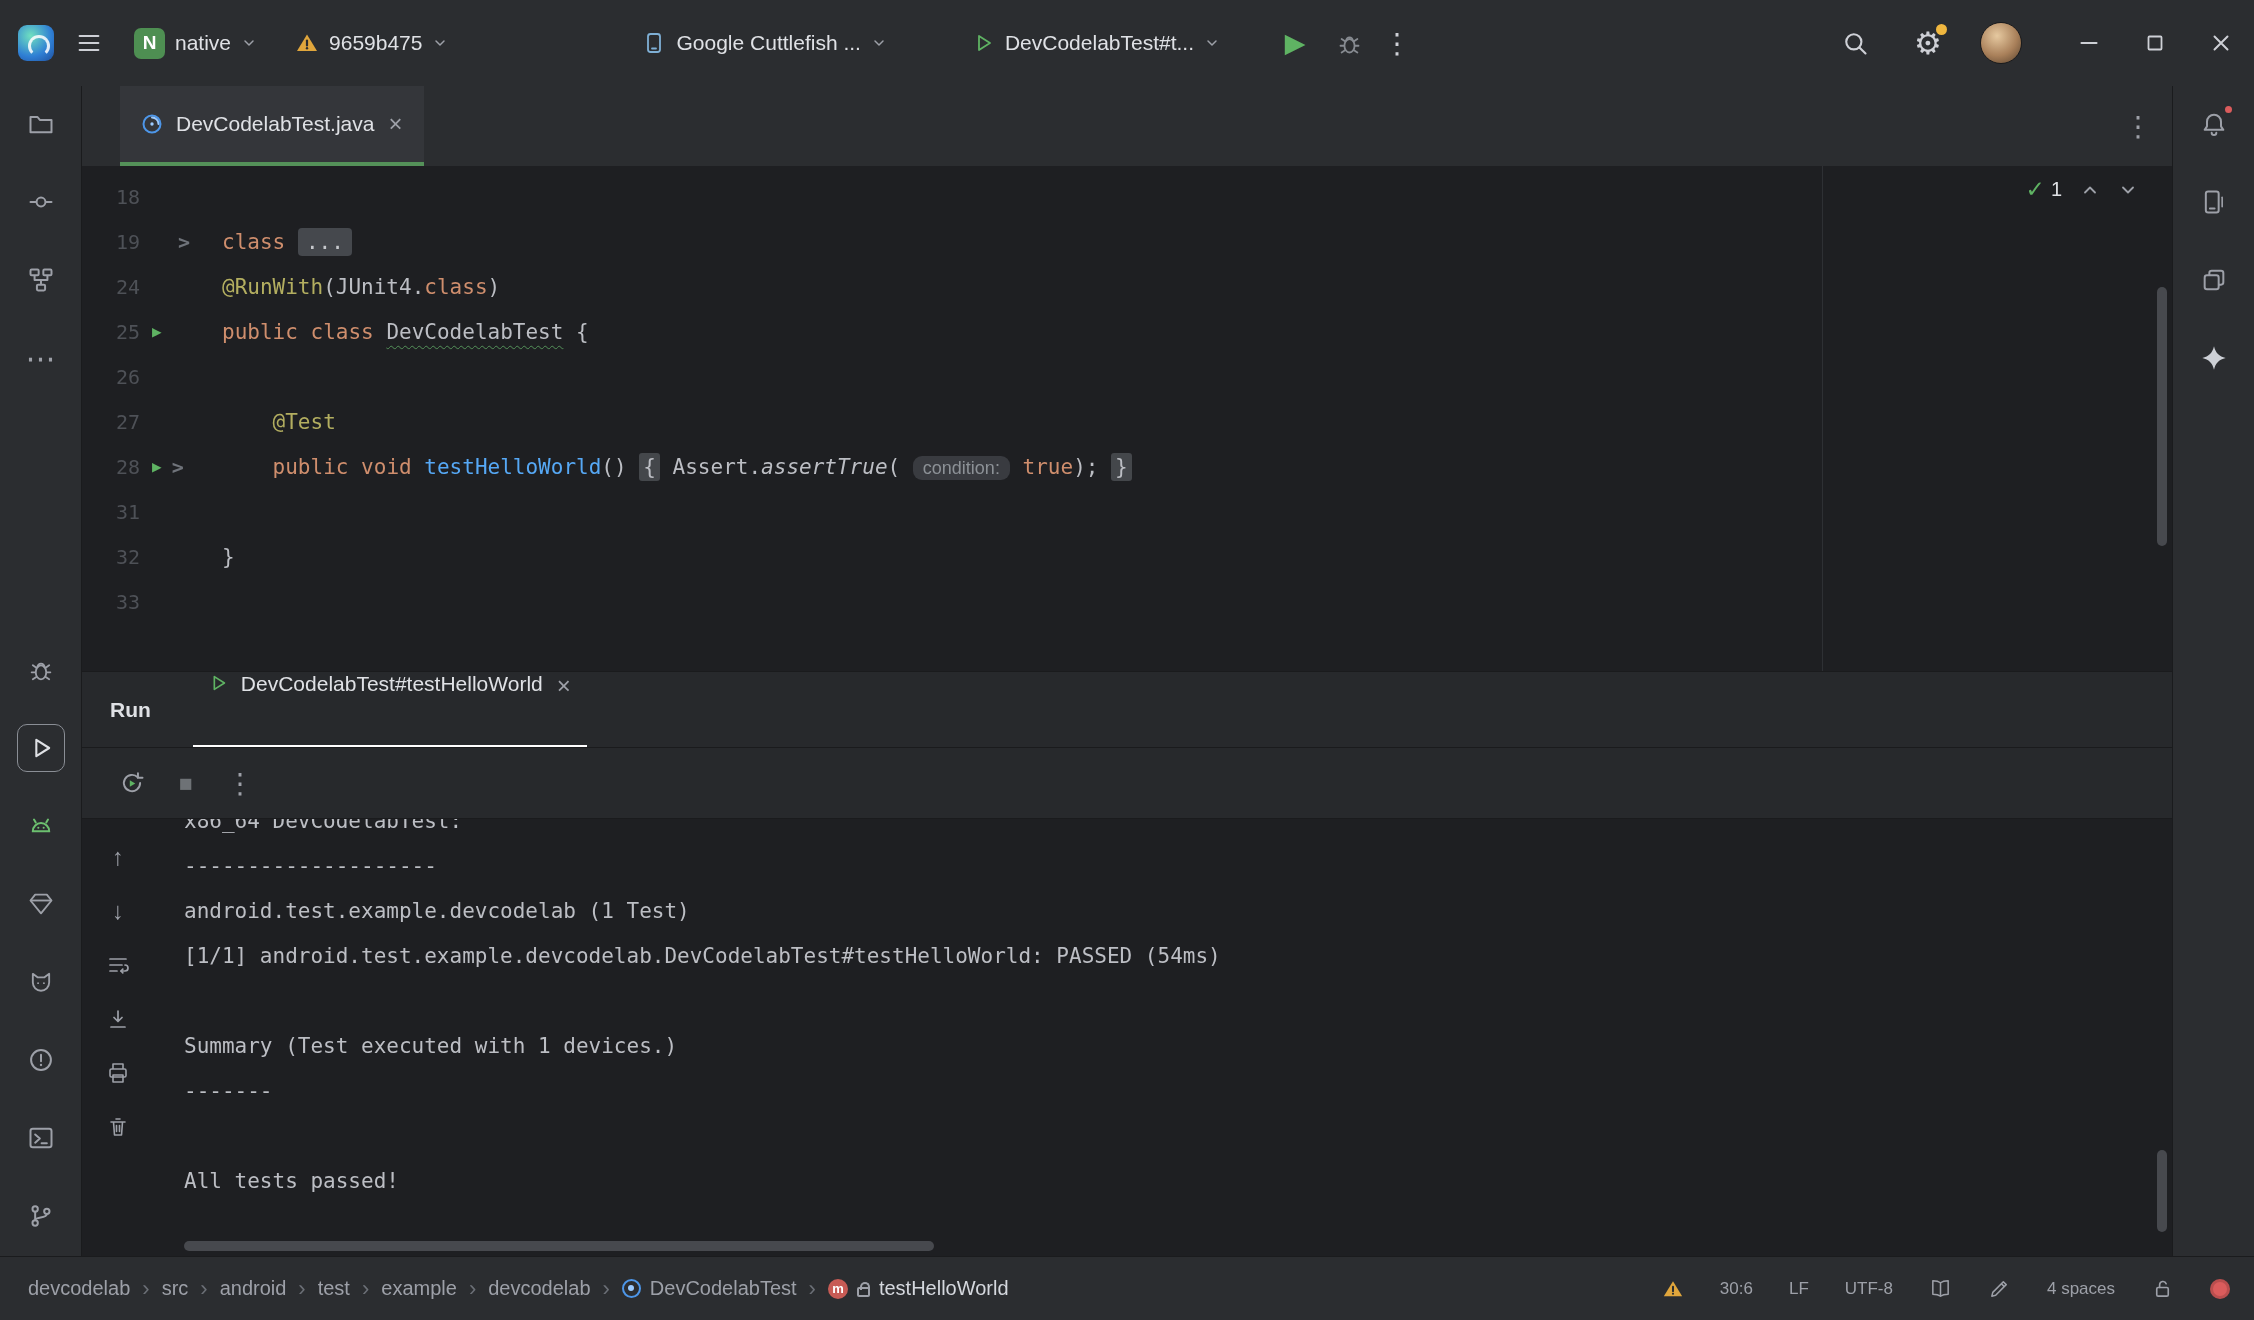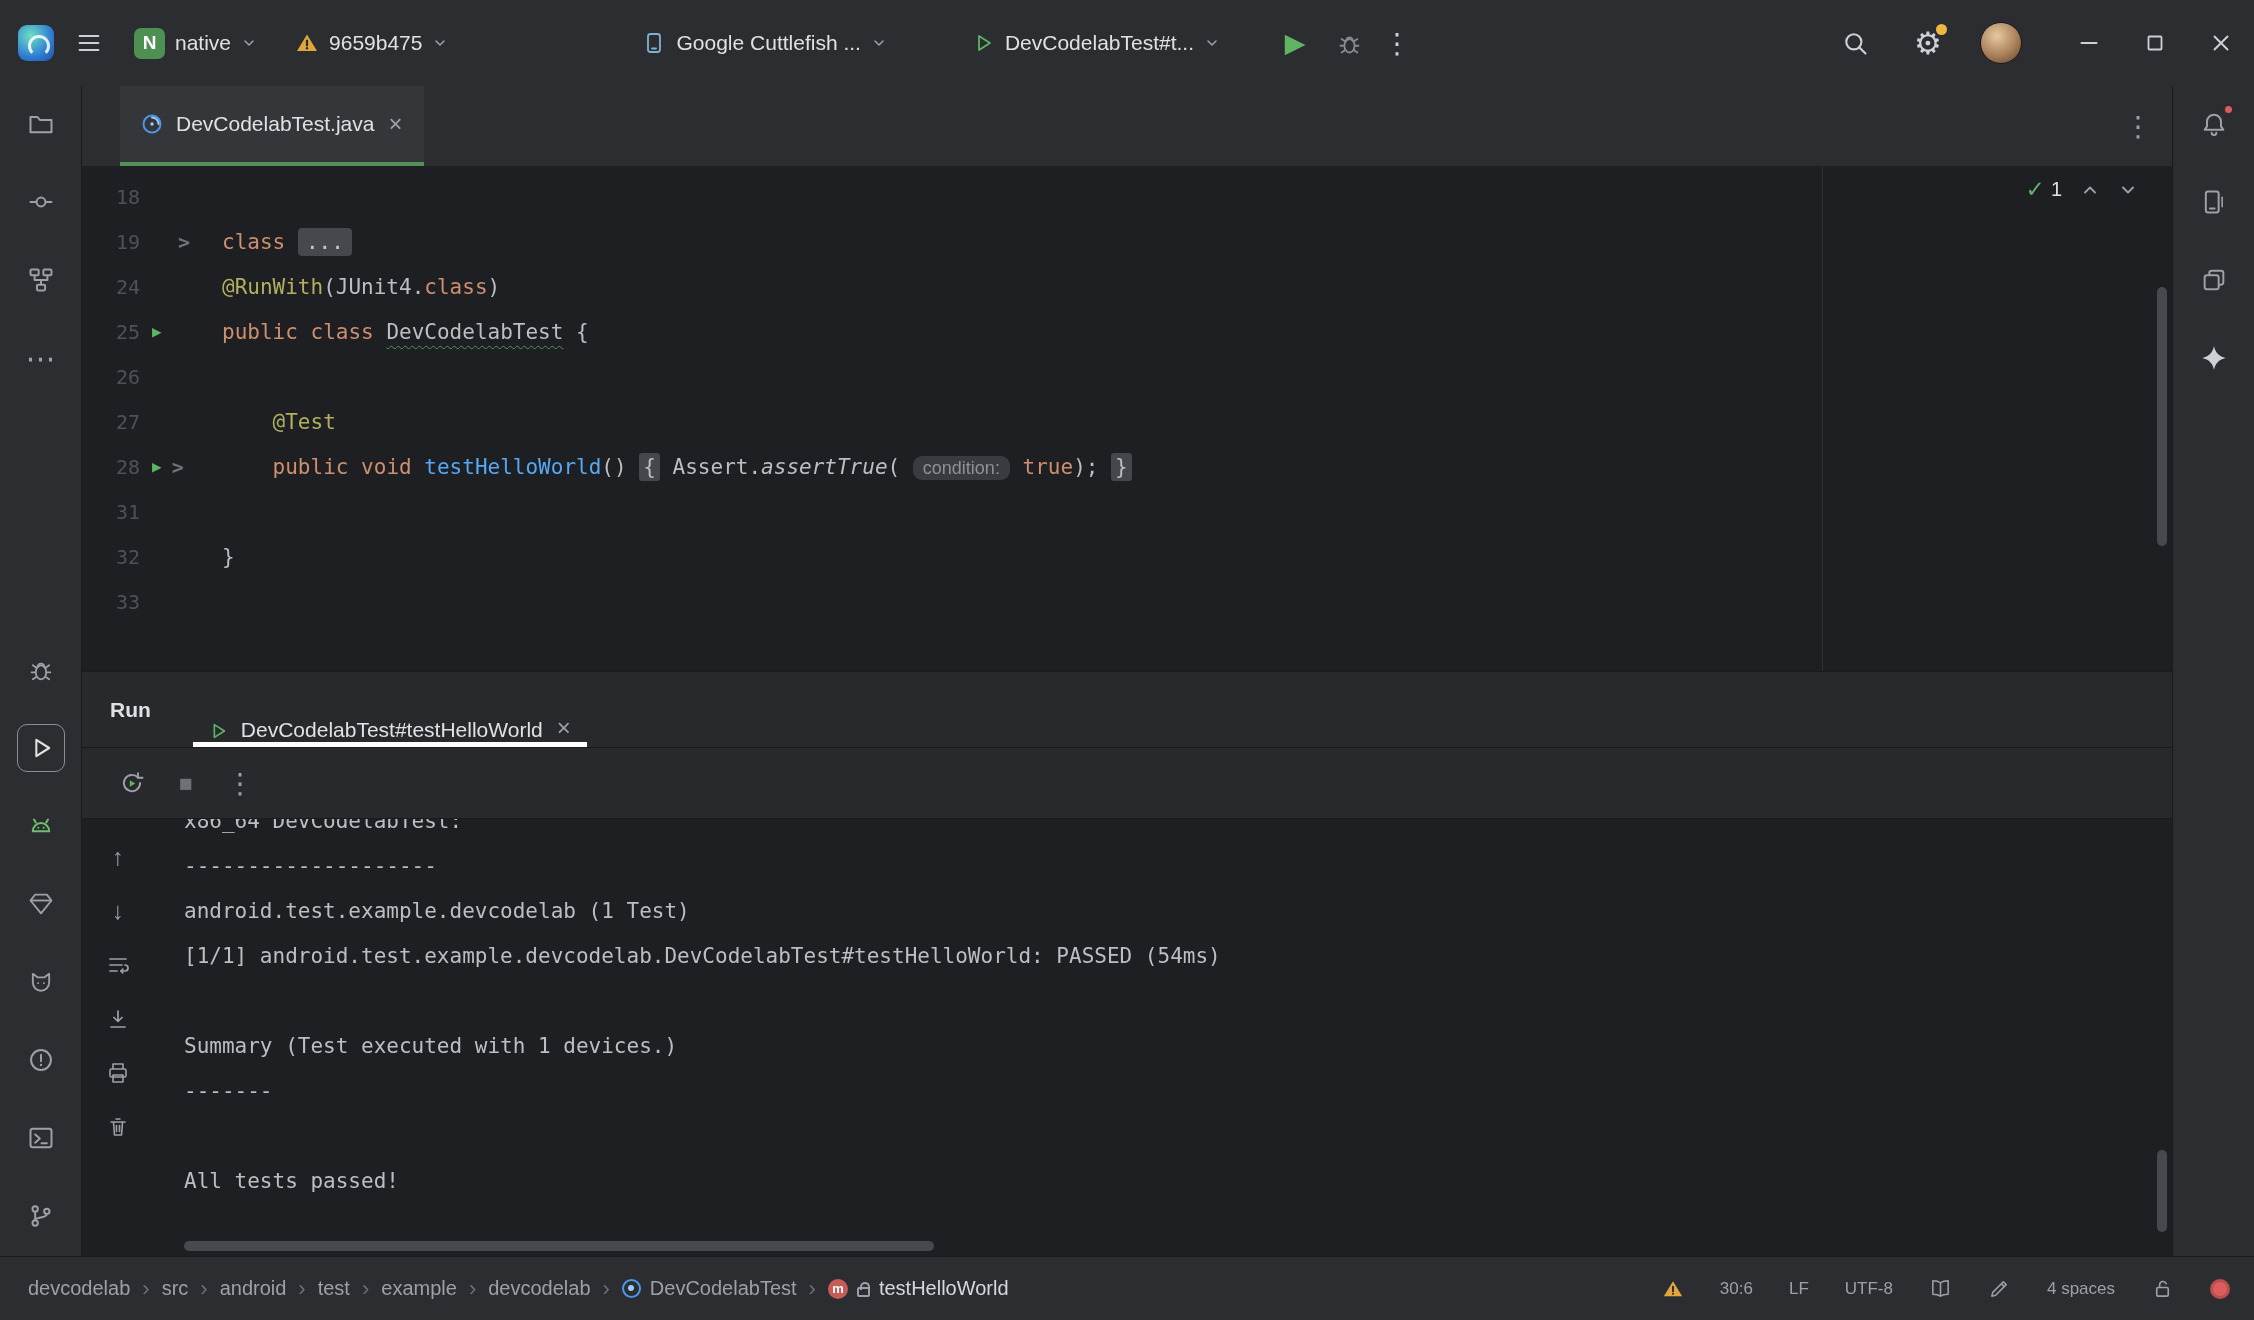--- a/index.html
+++ b/index.html
@@ -75,22 +75,22 @@
     font-family:"Liberation Sans","DejaVu Sans",sans-serif;}
   .insp-check{color:var(--green);font-size:23px;font-weight:bold;}
   .insp-count{color:var(--text);font-size:20px;}
   .scrollbar{position:absolute;border-radius:5px;background:#47494e;}
   .ed-vscroll{right:5px;top:121px;width:10px;height:259px;}
 
   
   .runpanel{height:585px;display:flex;flex-direction:column;border-top:1px solid var(--border-dark);}
   .run-header{height:75px;background:var(--panel2);display:flex;align-items:stretch;padding-left:28px;}
   .run-title{font-size:21px;font-weight:bold;color:var(--text);display:flex;align-items:center;margin-right:42px;}
-  .run-tab{display:flex;align-items:flex-end;gap:12px;font-size:21px;color:var(--text);
-    border-bottom:5px solid #ffffff;padding:0 14px;}
+  .run-tab{display:flex;align-items:flex-start;gap:12px;font-size:21px;color:var(--text);
+    border-bottom:2px solid #ffffff;padding:0 14px;}
   .run-toolbar{height:72px;background:var(--panel2);display:flex;align-items:center;gap:10px;padding-left:28px;
     border-top:1px solid var(--border-dark);border-bottom:1px solid var(--border-dark);}
   .tool-btn{width:44px;height:44px;border-radius:8px;position:relative;}
   .stop-glyph{color:#6e7276;font-size:23px;}
   .kebab-glyph{font-size:28px;color:var(--muted);}
   .run-body{flex:1;display:flex;min-height:0;position:relative;background:var(--bg);}
   .console-rail{width:72px;flex:none;display:flex;flex-direction:column;align-items:center;gap:14px;padding-top:18px;}
   .console-rail .ibtn{width:40px;height:40px;font-size:24px;}
   .console{flex:1;overflow:hidden;padding:6px 0 0 30px;position:relative;
     font-family:"DejaVu Sans Mono","Liberation Mono",monospace;font-size:21px;color:var(--code);}

